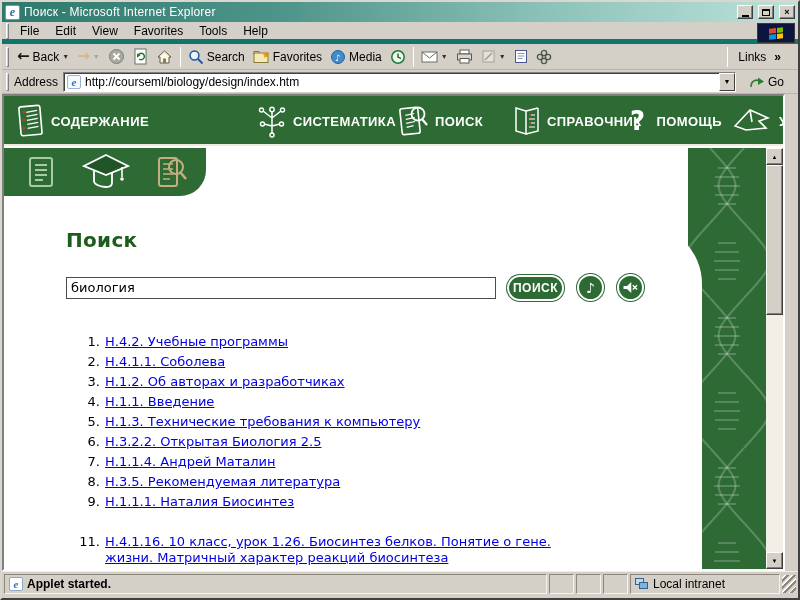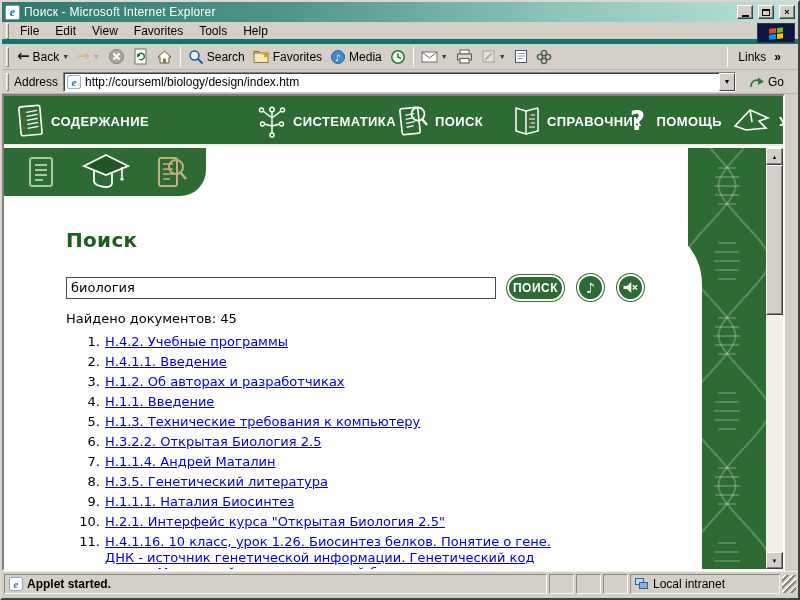--- a/index.html
+++ b/index.html
@@ -386,35 +386,31 @@
         </div>
         <div class="rbtn">
           <svg width="17" height="17" viewBox="0 0 22 22">
             <polygon points="2,9 6.5,9 12,4 12,18 6.5,13 2,13" fill="#fff"></polygon>
             <line x1="14" y1="8" x2="19.5" y2="13.5" stroke="#fff" stroke-width="1.8"></line>
             <line x1="19.5" y1="8" x2="14" y2="13.5" stroke="#fff" stroke-width="1.8"></line>
           </svg>
         </div>
       </div>
 
-      <div class="found-line">
-        <span>Найдено документов:</span>
-        <span>45</span>
-      </div>
 
       <div class="result-row" style="top:186px">
         <span class="result-num">1.</span>
         <a class="result-link">
             <span class="rline">Н.4.2. Учебные программы</span>
           </a>
       </div>
       <div class="result-row" style="top:206px">
         <span class="result-num">2.</span>
         <a class="result-link">
-            <span class="rline">Н.4.1.1. Введение</span>
+            <span class="rline">Н.4.1.1. Соболева</span>
           </a>
       </div>
       <div class="result-row" style="top:226px">
         <span class="result-num">3.</span>
         <a class="result-link">
             <span class="rline">Н.1.2. Об авторах и разработчиках</span>
           </a>
       </div>
       <div class="result-row" style="top:246px">
         <span class="result-num">4.</span>
@@ -436,40 +432,33 @@
       </div>
       <div class="result-row" style="top:306px">
         <span class="result-num">7.</span>
         <a class="result-link">
             <span class="rline">Н.1.1.4. Андрей Маталин</span>
           </a>
       </div>
       <div class="result-row" style="top:326px">
         <span class="result-num">8.</span>
         <a class="result-link">
-            <span class="rline">Н.3.5. Генетический литература</span>
+            <span class="rline">Н.3.5. Рекомендуемая литература</span>
           </a>
       </div>
       <div class="result-row" style="top:346px">
         <span class="result-num">9.</span>
         <a class="result-link">
             <span class="rline">Н.1.1.1. Наталия Биосинтез</span>
           </a>
       </div>
-      <div class="result-row" style="top:366px">
-        <span class="result-num">10.</span>
-        <a class="result-link">
-            <span class="rline">Н.2.1. Интерфейс курса "Открытая Биология 2.5"</span>
-          </a>
-      </div>
       <div class="result-row" style="top:386px">
         <span class="result-num">11.</span>
         <a class="result-link">
           <span>Н.4.1.16. 10 класс, урок 1.26. Биосинтез белков. Понятие о гене.</span>
-          <span>ДНК - источник генетической информации. Генетический код</span>
           <span>жизни. Матричный характер реакций биосинтеза</span>
         </a>
       </div>
 
       <div class="scrollbar">
         <div class="sb-btn sb-up">▲</div>
         <div class="sb-thumb"></div>
         <div class="sb-btn sb-down">▼</div>
       </div>
     </div>

